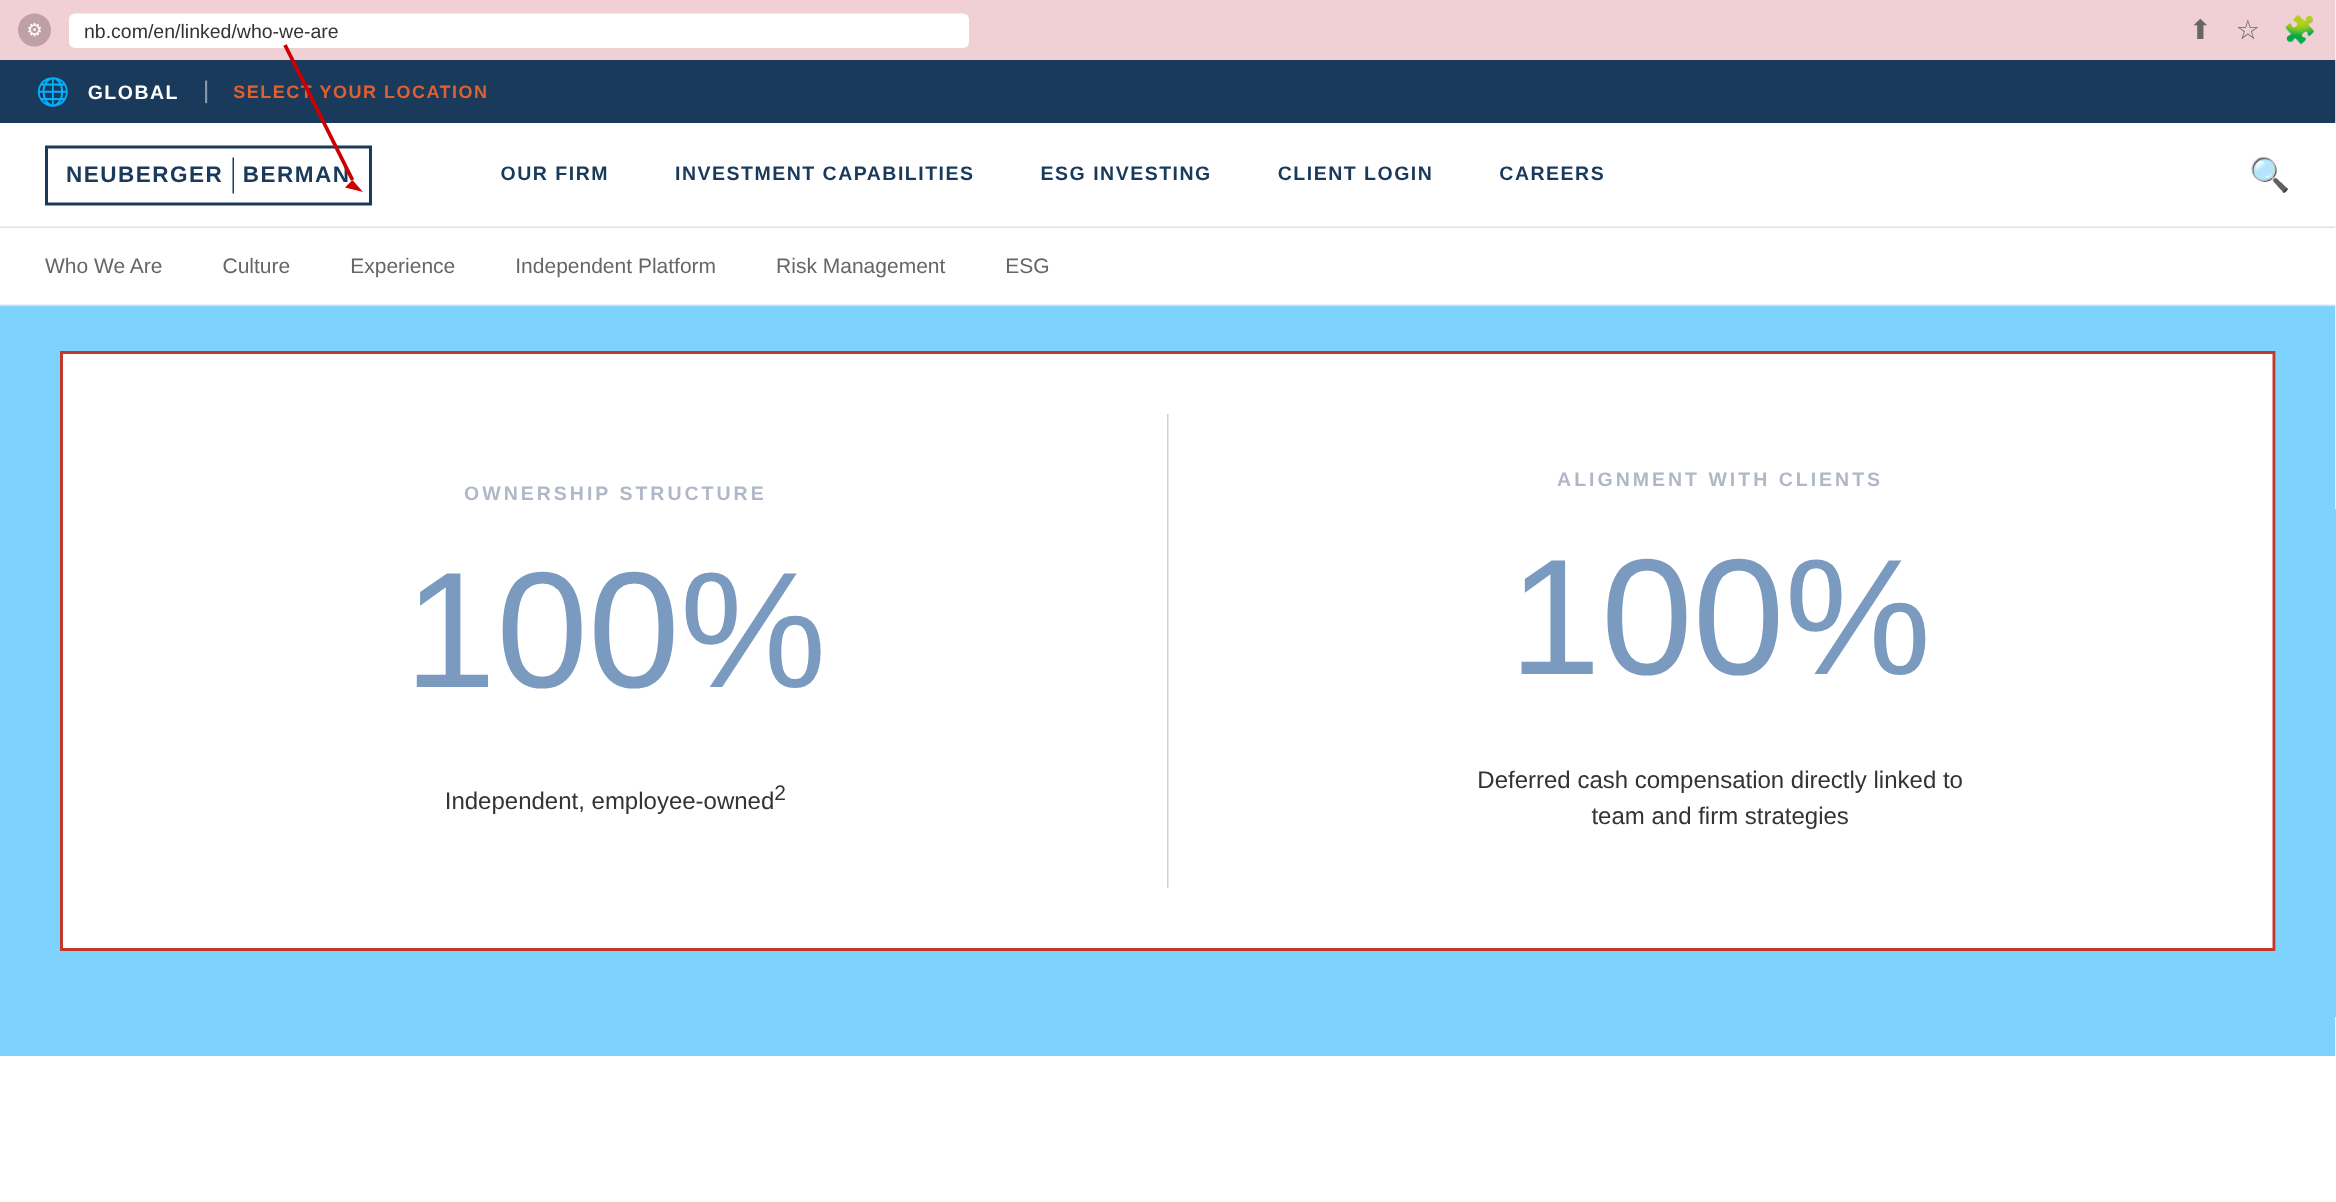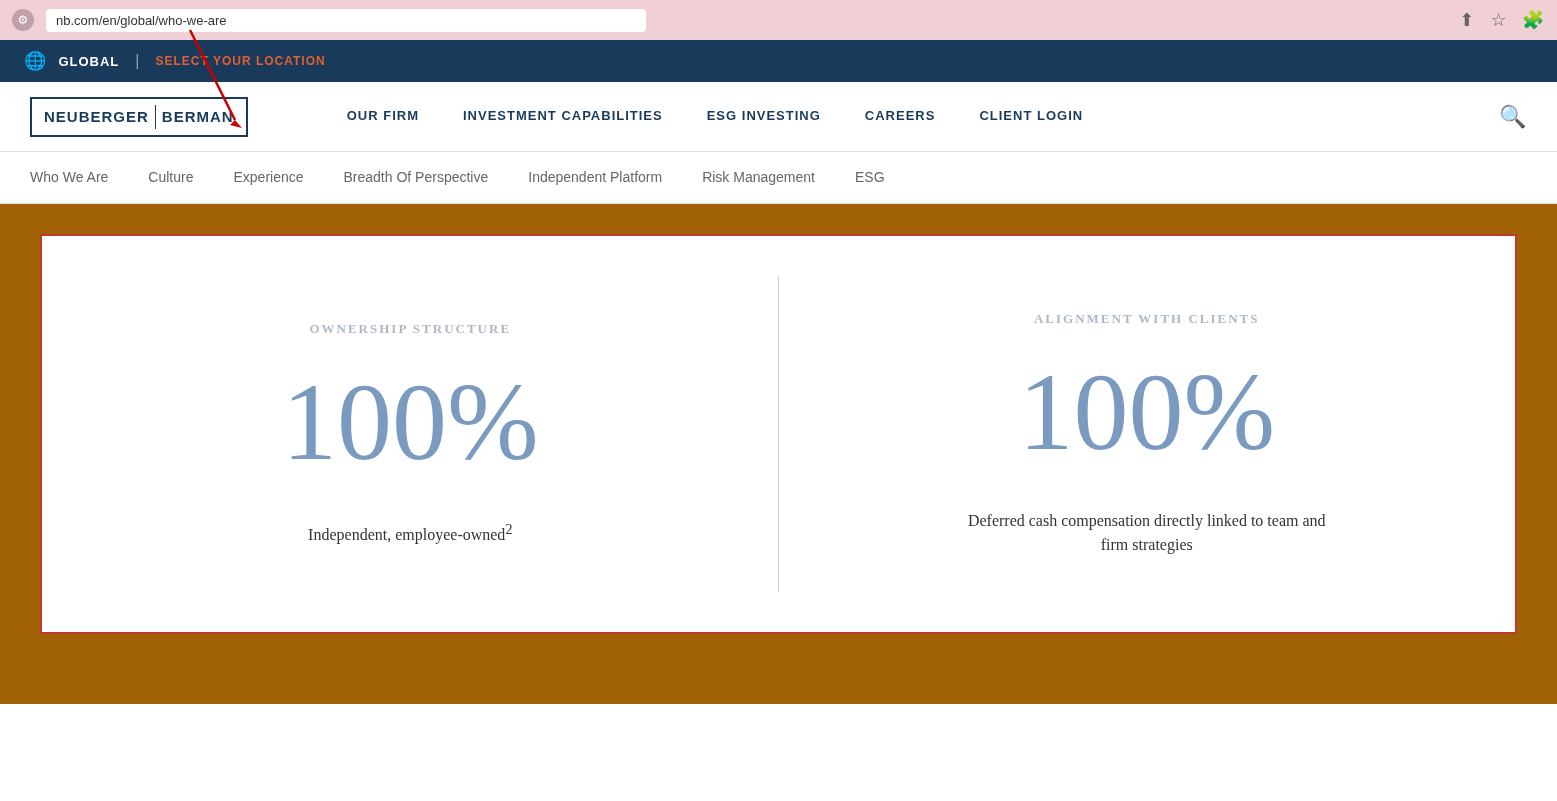--- a/index.html
+++ b/index.html
@@ -75,21 +75,21 @@
     }
 
     
     .main-nav {
       background: #fff;
       height: 70px;
       display: flex;
       align-items: center;
       padding: 0 30px;
       border-bottom: 1px solid #e0e0e0;
-      gap: 17px;
+      gap: 4px;
     }
     .logo {
       border: 2px solid #1a3a5c;
       padding: 6px 12px;
       margin-right: 60px;
       display: flex;
       align-items: center;
     }
     .logo-neuberger {
       font-size: 15px;
@@ -163,23 +163,22 @@
       color: #1a3a5c;
       font-weight: 700;
       border: 2px solid #c0392b;
       padding: 0 16px;
       background: #fff;
     }
 
     
     .content {
       padding: 30px 40px;
-      background: #a16207;
+      background: #7dd3fc;
       min-height: 500px;
-      font-family: Liberation Serif, serif;
     }
     .content-box {
       border: 2px solid #c0392b;
       background: #fff;
       display: flex;
       min-height: 400px;
     }
     .content-panel {
       flex: 1;
       display: flex;
@@ -224,21 +223,21 @@
       font-size: 14px;
       vertical-align: super;
       color: #333;
     }
   </style>
 </head>
 <body>
 
 <div class="browser-bar">
   <div class="browser-icon">⚙</div>
-  <div class="url-bar">nb.com/en/global/who-we-are</div>
+  <div class="url-bar">nb.com/en/linked/who-we-are</div>
   <div class="browser-actions">
     <span>⬆</span>
     <span>☆</span>
     <span>🧩</span>
   </div>
 
   <div class="arrow-annotation">
     <svg class="arrow-svg" viewBox="0 0 80 120">
       <line x1="10" y1="10" x2="55" y2="100" stroke="#cc0000" stroke-width="2.5"></line>
       <polygon points="50,105 55,100 62,108" fill="#cc0000"></polygon>
@@ -256,31 +255,30 @@
 <nav class="main-nav">
   <div class="logo">
     <span class="logo-neuberger">NEUBERGER</span>
     <div class="logo-divider"></div>
     <span class="logo-berman">BERMAN</span>
   </div>
   <div class="nav-items">
     <div class="nav-item">OUR FIRM</div>
     <div class="nav-item">INVESTMENT CAPABILITIES</div>
     <div class="nav-item">ESG INVESTING</div>
+    <div class="nav-item">CLIENT LOGIN</div>
     <div class="nav-item">CAREERS</div>
-    <div class="nav-item">CLIENT LOGIN</div>
   </div>
   <span class="search-icon-nav">🔍</span>
 </nav>
 
 <div class="sub-nav">
   <div class="sub-nav-item">Who We Are</div>
   <div class="sub-nav-item">Culture</div>
   <div class="sub-nav-item">Experience</div>
-  <div class="sub-nav-item">Breadth Of Perspective</div>
   <div class="sub-nav-item">Independent Platform</div>
   <div class="sub-nav-item">Risk Management</div>
   <div class="sub-nav-item">ESG</div>
 </div>
 
 <div class="content">
   <div class="content-box">
 
     <div class="content-panel">
       <div class="panel-label">OWNERSHIP STRUCTURE</div>

